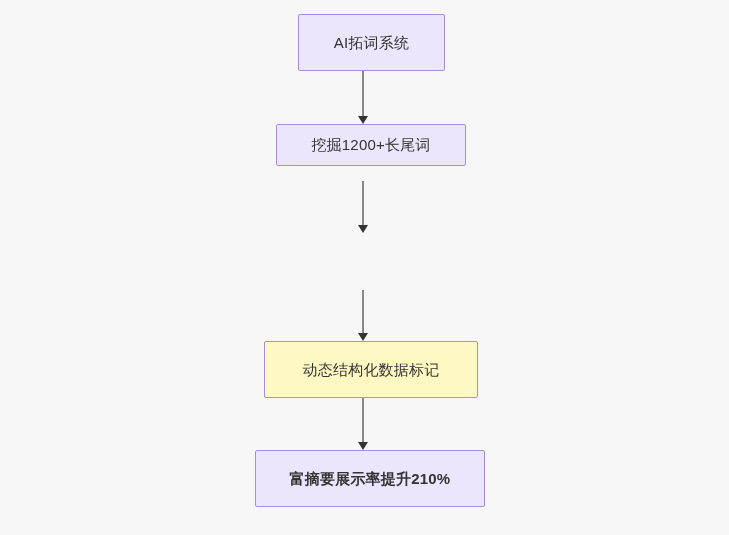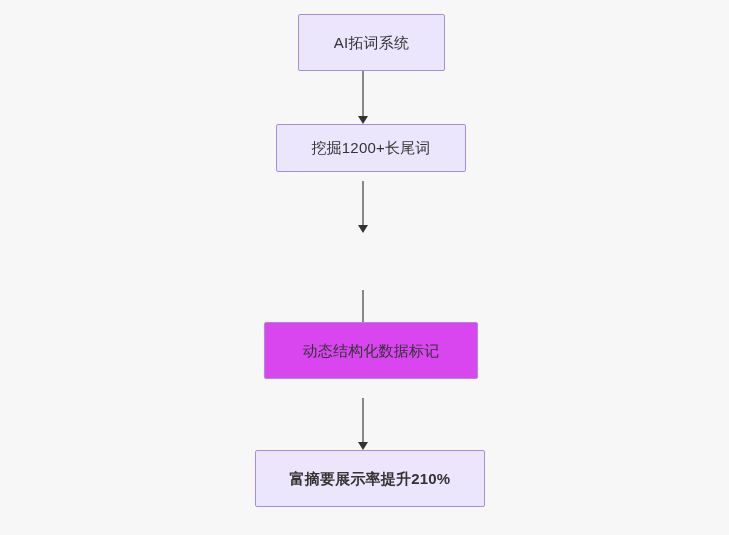--- a/index.html
+++ b/index.html
@@ -78,23 +78,23 @@
     <div class="conn-head" style="top: 43px; border-top-color: rgb(51, 51, 51);"></div>
   </div>
   <div class="connector" style="left: 355px; top: 398px; height: 52px;">
     <div class="conn-line" style="height: 45px; background: rgb(136, 136, 136);"></div>
     <div class="conn-head" style="top: 44px; border-top-color: rgb(51, 51, 51);"></div>
   </div>
 
   <div class="node" style="left: 298px; top: 14px; width: 147px; height: 57px; background: rgb(235, 230, 251); border-color: rgb(169, 141, 219); color: rgb(51, 51, 51);">
     <span class="node-label">AI拓词系统</span>
   </div>
-  <div class="node" style="left: 276px; top: 124px; width: 190px; height: 48px; background: rgb(235, 230, 251); border-color: rgb(169, 141, 219); color: rgb(51, 51, 51);">
+  <div class="node" style="left: 276px; top: 124px; width: 190px; height: 42px; background: rgb(235, 230, 251); border-color: rgb(169, 141, 219); color: rgb(51, 51, 51);">
     <span class="node-label">挖掘1200+长尾词</span>
   </div>
-  <div class="node" style="left: 264px; top: 322px; width: 214px; height: 57px; background: #d946ef; border-color: rgb(169, 141, 219); color: rgb(51, 51, 51);">
+  <div class="node" style="left: 264px; top: 341px; width: 214px; height: 57px; background: #fef9c3; border-color: rgb(169, 141, 219); color: rgb(51, 51, 51);">
     <span class="node-label">动态结构化数据标记</span>
   </div>
   <div class="node" style="left: 255px; top: 450px; width: 230px; height: 57px; background: rgb(235, 230, 251); border-color: rgb(169, 141, 219); color: rgb(51, 51, 51); font-weight: bold;">
     <span class="node-label">富摘要展示率提升210%</span>
   </div>
 
 </div>
 
 </body></html>

